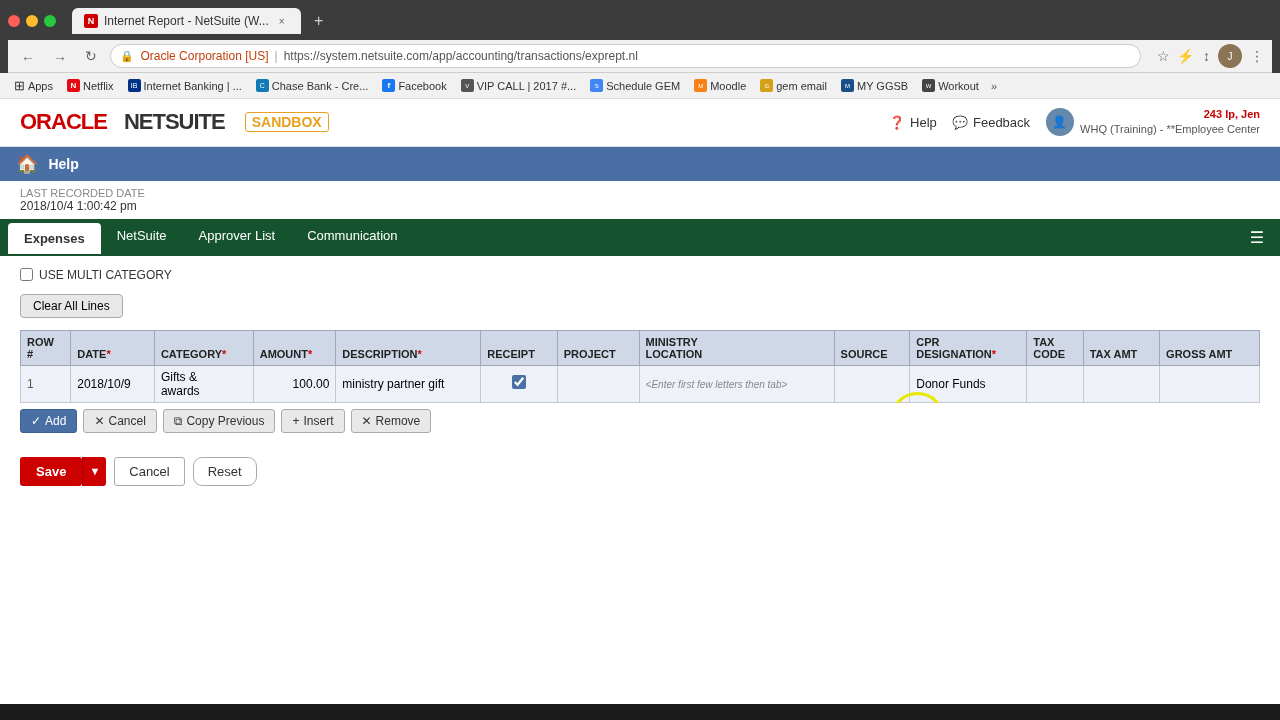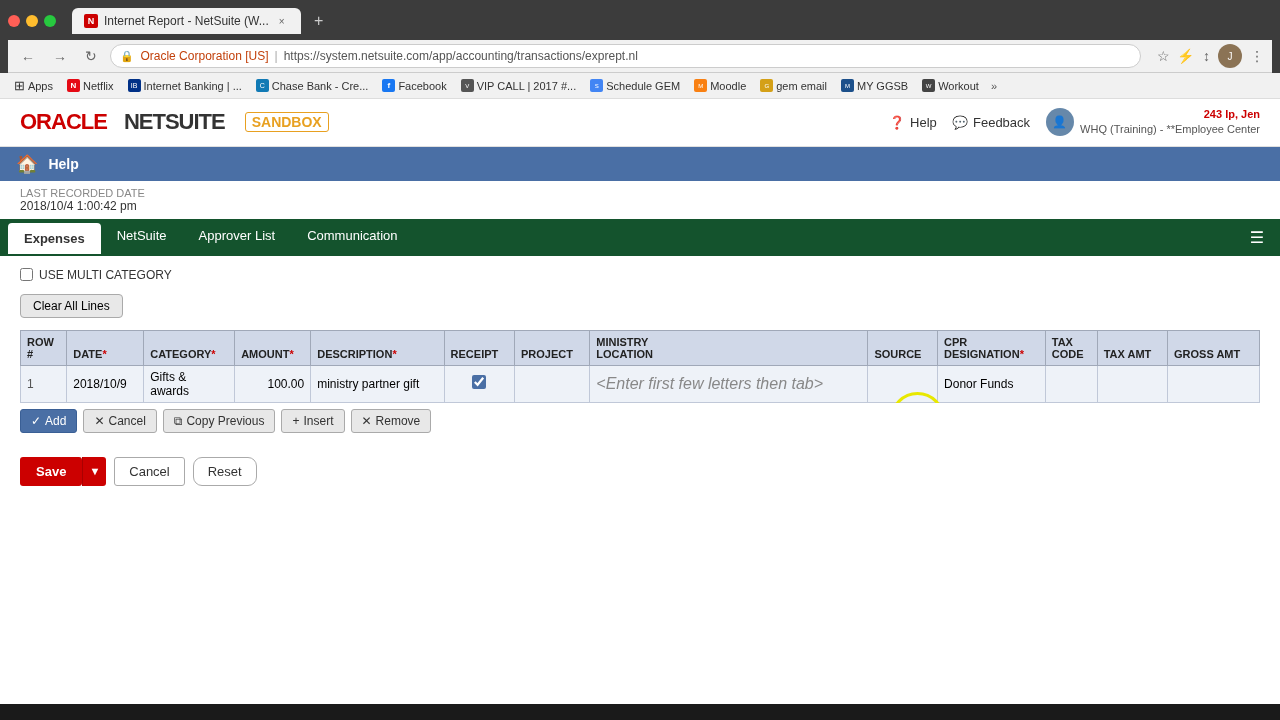--- a/index.html
+++ b/index.html
@@ -76,21 +76,21 @@
 
     
     .ns-table { width: 100%; border-collapse: collapse; font-size: 11px; }
     .ns-table th { background: #d0d8e8; border: 1px solid #a0a8b8; padding: 5px 6px; text-align: left; font-weight: bold; font-size: 11px; color: #222; vertical-align: bottom; }
     .ns-table th .required { color: #c00; }
     .ns-table td { border: 1px solid #c0c8d8; padding: 4px 6px; vertical-align: middle; font-size: 12px; }
     .ns-table tr.data-row td { background: #eef2f8; }
     .row-num { color: #555; }
     .amount-cell { text-align: right; }
     .category-cell { font-size: 11px; }
-    .hint-text { color: #888; font-style: italic; font-size: 16px; }
+    .hint-text { color: #888; font-style: italic; font-size: 10px; }
     .receipt-checkbox { width: 14px; height: 14px; accent-color: #4a6fa5; }
 
     
     .ns-action-row { display: flex; align-items: center; gap: 6px; margin-top: 4px; }
     .ns-action-btn { display: flex; align-items: center; gap: 4px; padding: 4px 10px; border-radius: 3px; font-size: 12px; cursor: pointer; border: 1px solid #aaa; }
     .btn-blue { background: #4a6fa5; color: white; border-color: #3a5f95; }
     .btn-gray { background: #e8e8e8; color: #333; }
 
     
     .ns-bottom-buttons { padding: 12px 20px; display: flex; gap: 8px; }

